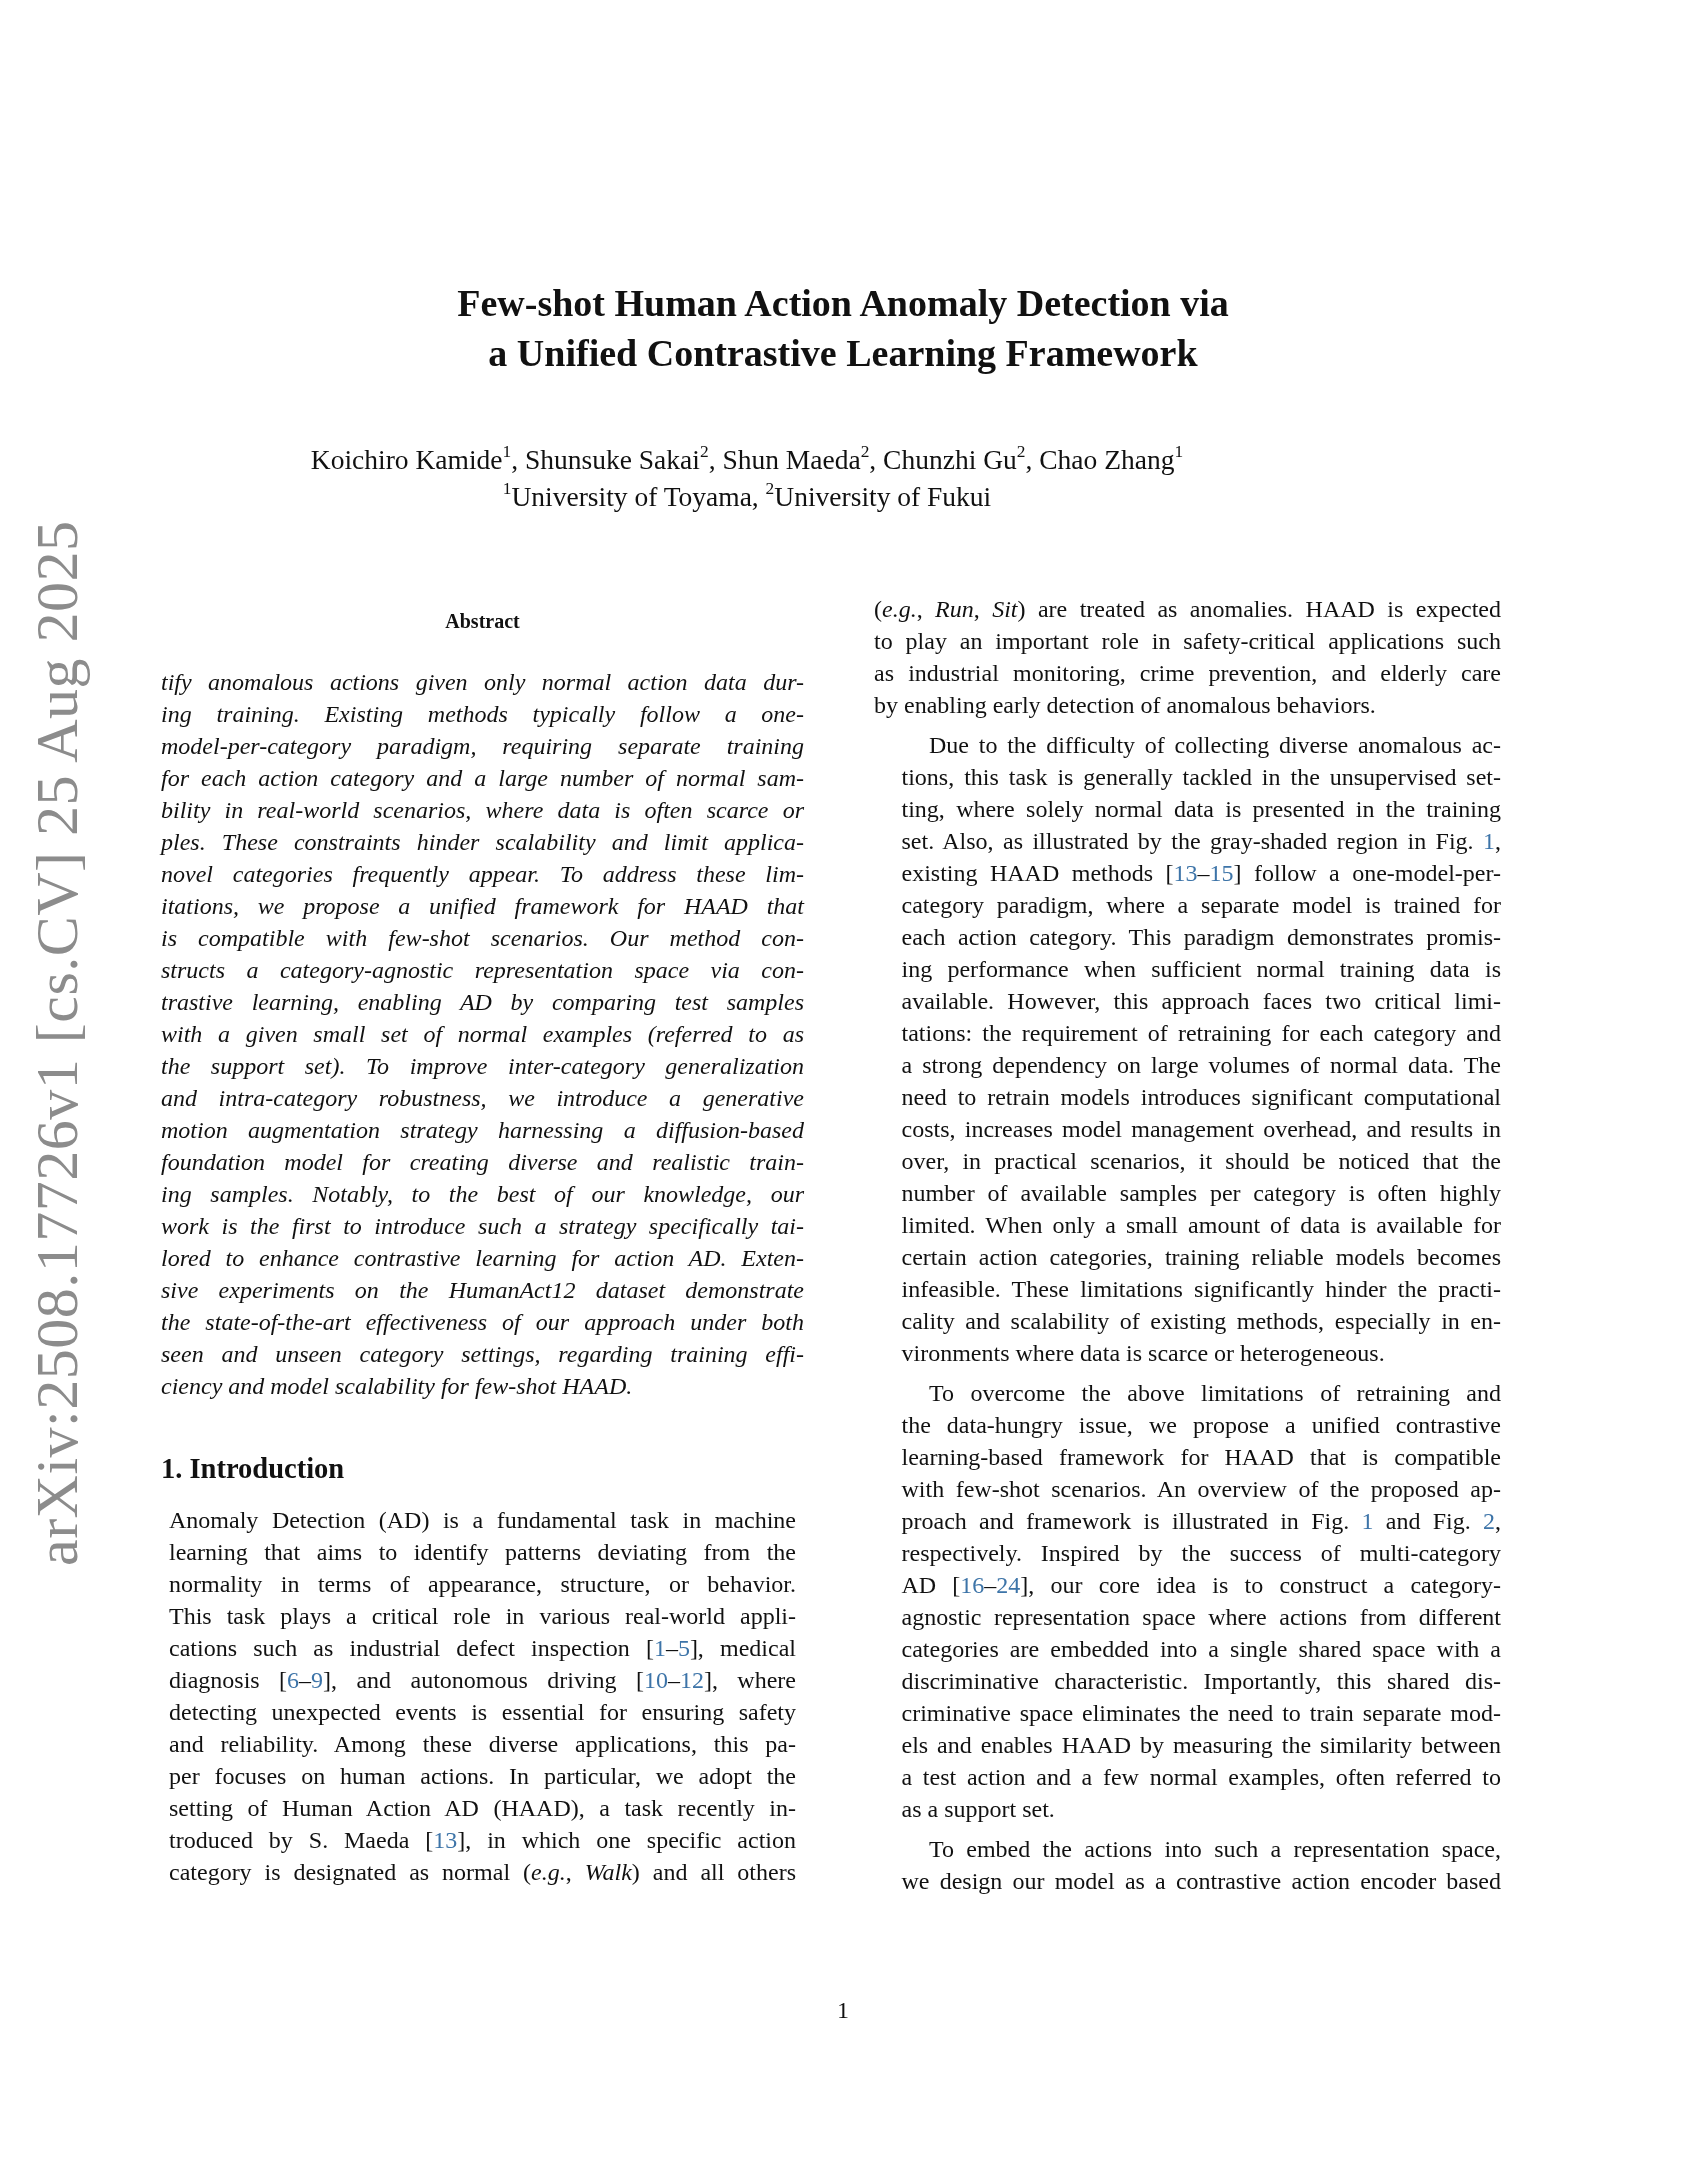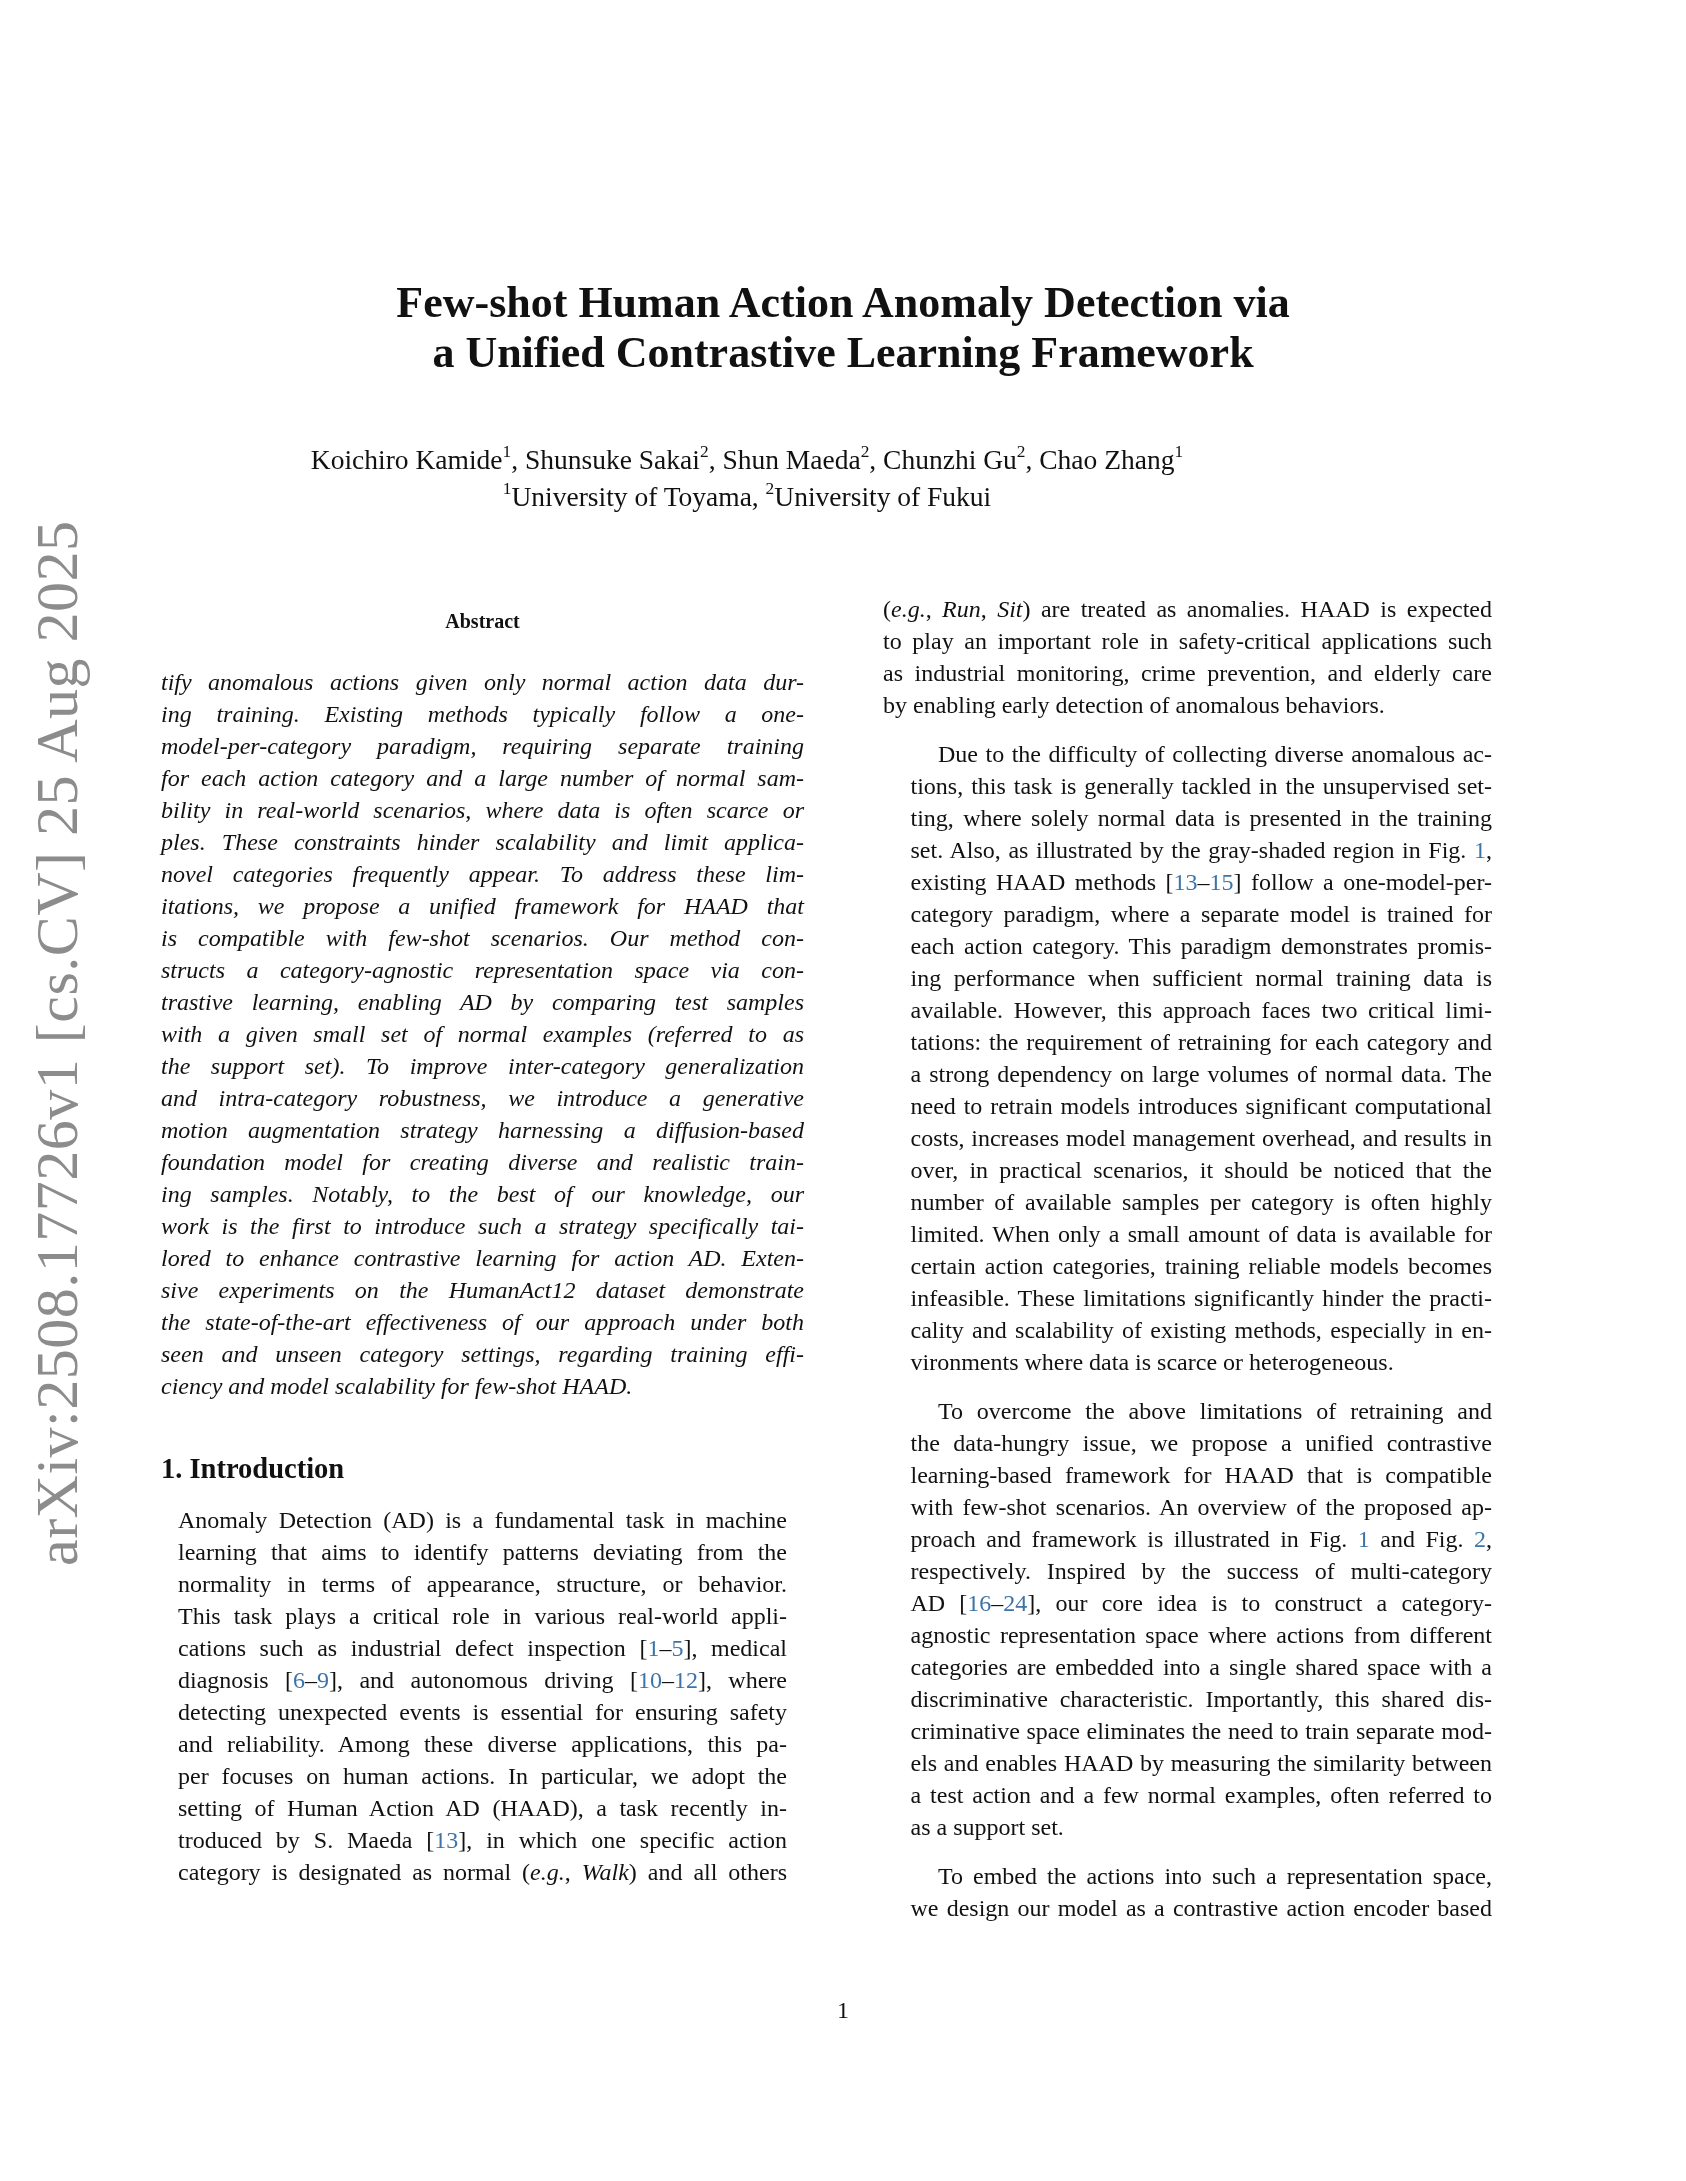--- a/index.html
+++ b/index.html
@@ -2,21 +2,21 @@
 <html style="font-size:14.7px"><head>
 <meta charset="utf-8">
 <style>
   html, body { margin: 0; padding: 0; background: #ffffff; }
   body {
     width: 1686px; height: 2182px; position: relative; overflow: hidden;
     font-family: "Liberation Serif", "DejaVu Serif", serif; color: #111111;
   }
   .title {
     position: absolute; left: 0; width: 1686px; top: 278px;
-    text-align: center; font-weight: bold; font-size: 44px; line-height: 50px;
+    text-align: center; font-weight: bold; font-size: 38px; line-height: 50px;
   }
   .title div { white-space: nowrap; }
   .authors {
     position: absolute; left: 0; width: 1494px; top: 441px;
     text-align: center; font-size: 27.5px; line-height: 37px;
   }
   .authors sup, .affil sup { font-size: 17.4px; vertical-align: 12px; line-height: 0; }
   .stamp {
     position: absolute; left: 23px; top: 1566px;
     transform: rotate(-90deg); transform-origin: 0 0;
@@ -27,21 +27,21 @@
   .col-left { left: 161px; top: 588px; }
   .col-right { left: 866px; top: 593px; }
   .abstract-head {
     text-align: center; font-weight: bold; font-size: 20px; line-height: 37px;
     margin: 15px 0 26px 0;
   }
   .abstract { font-style: italic; text-align: justify; margin: 0; }
   .section-head {
     font-weight: bold; font-size: 28.5px; line-height: 37px; margin: 48px 0 16.5px 0;
   }
-  p.body { margin: 17px; text-align: justify; hyphens: manual; }
+  p.body { margin: 8px; text-align: justify; hyphens: manual; }
   p.indent { text-indent: 27.5px; margin-top: 5.5px; }
   .l { display: block; text-align: justify; text-align-last: justify; white-space: nowrap; }
   .l.last { text-align-last: left; }
   a.ref { color: #3d74a8; text-decoration: none; }
   em { font-style: italic; }
   .pagenum {
     position: absolute; left: 0; width: 1686px; top: 1997px; text-align: center;
     font-size: 24px;
   }
 </style>

